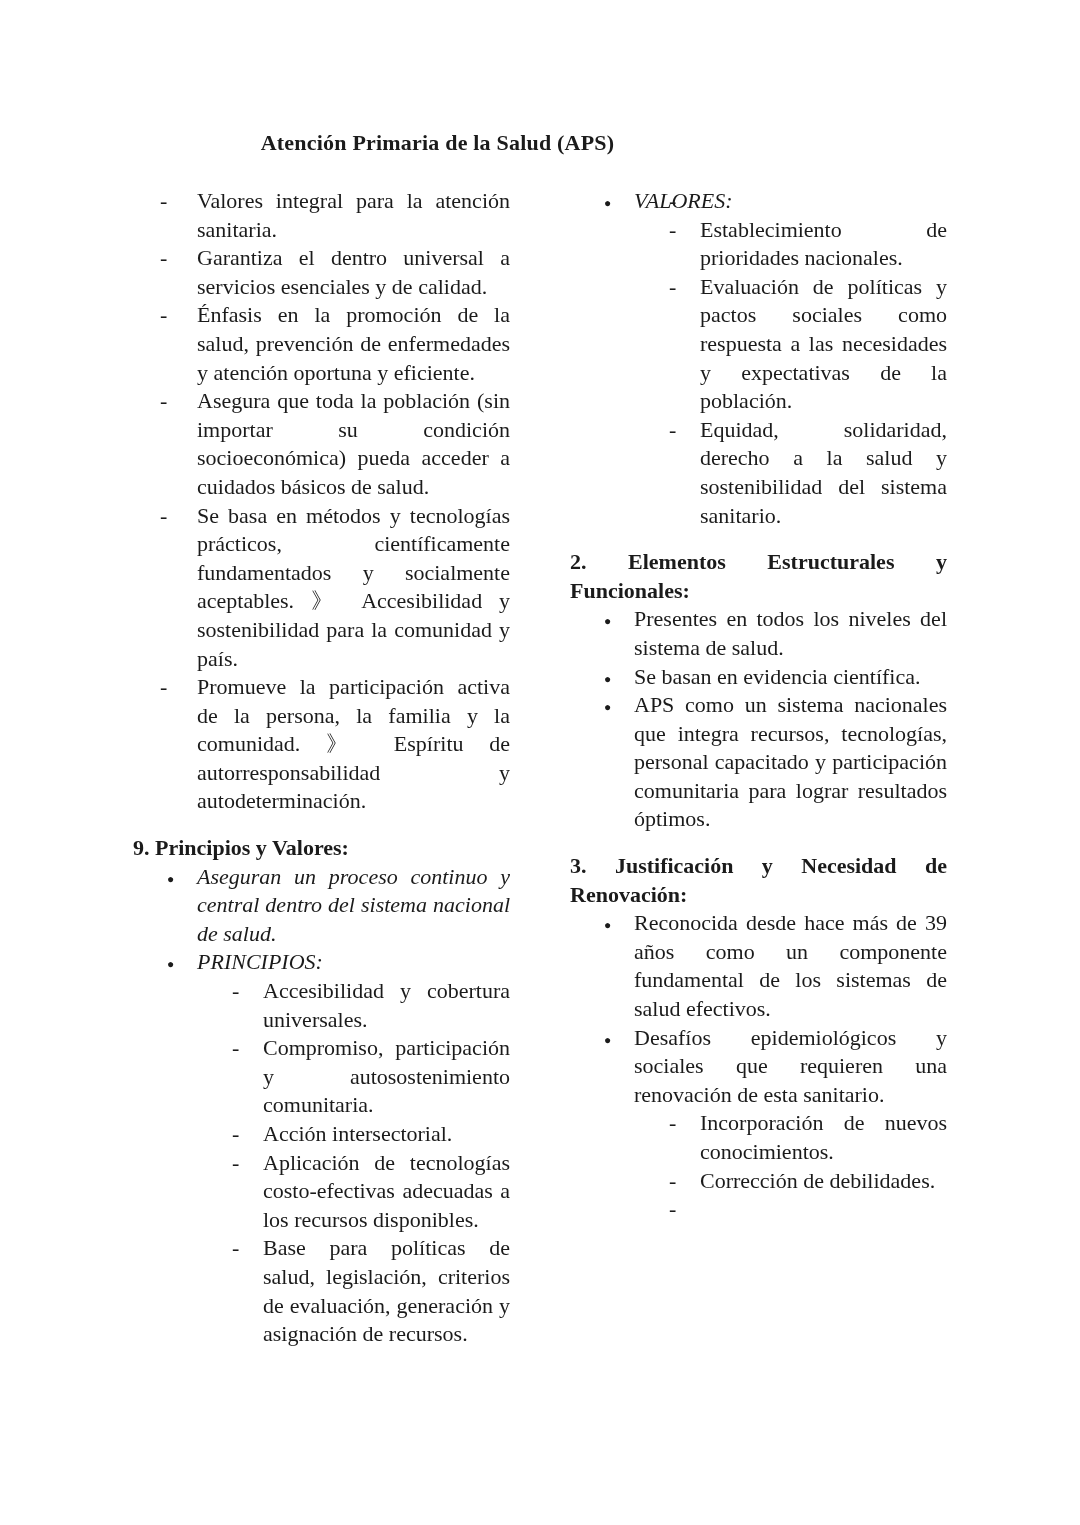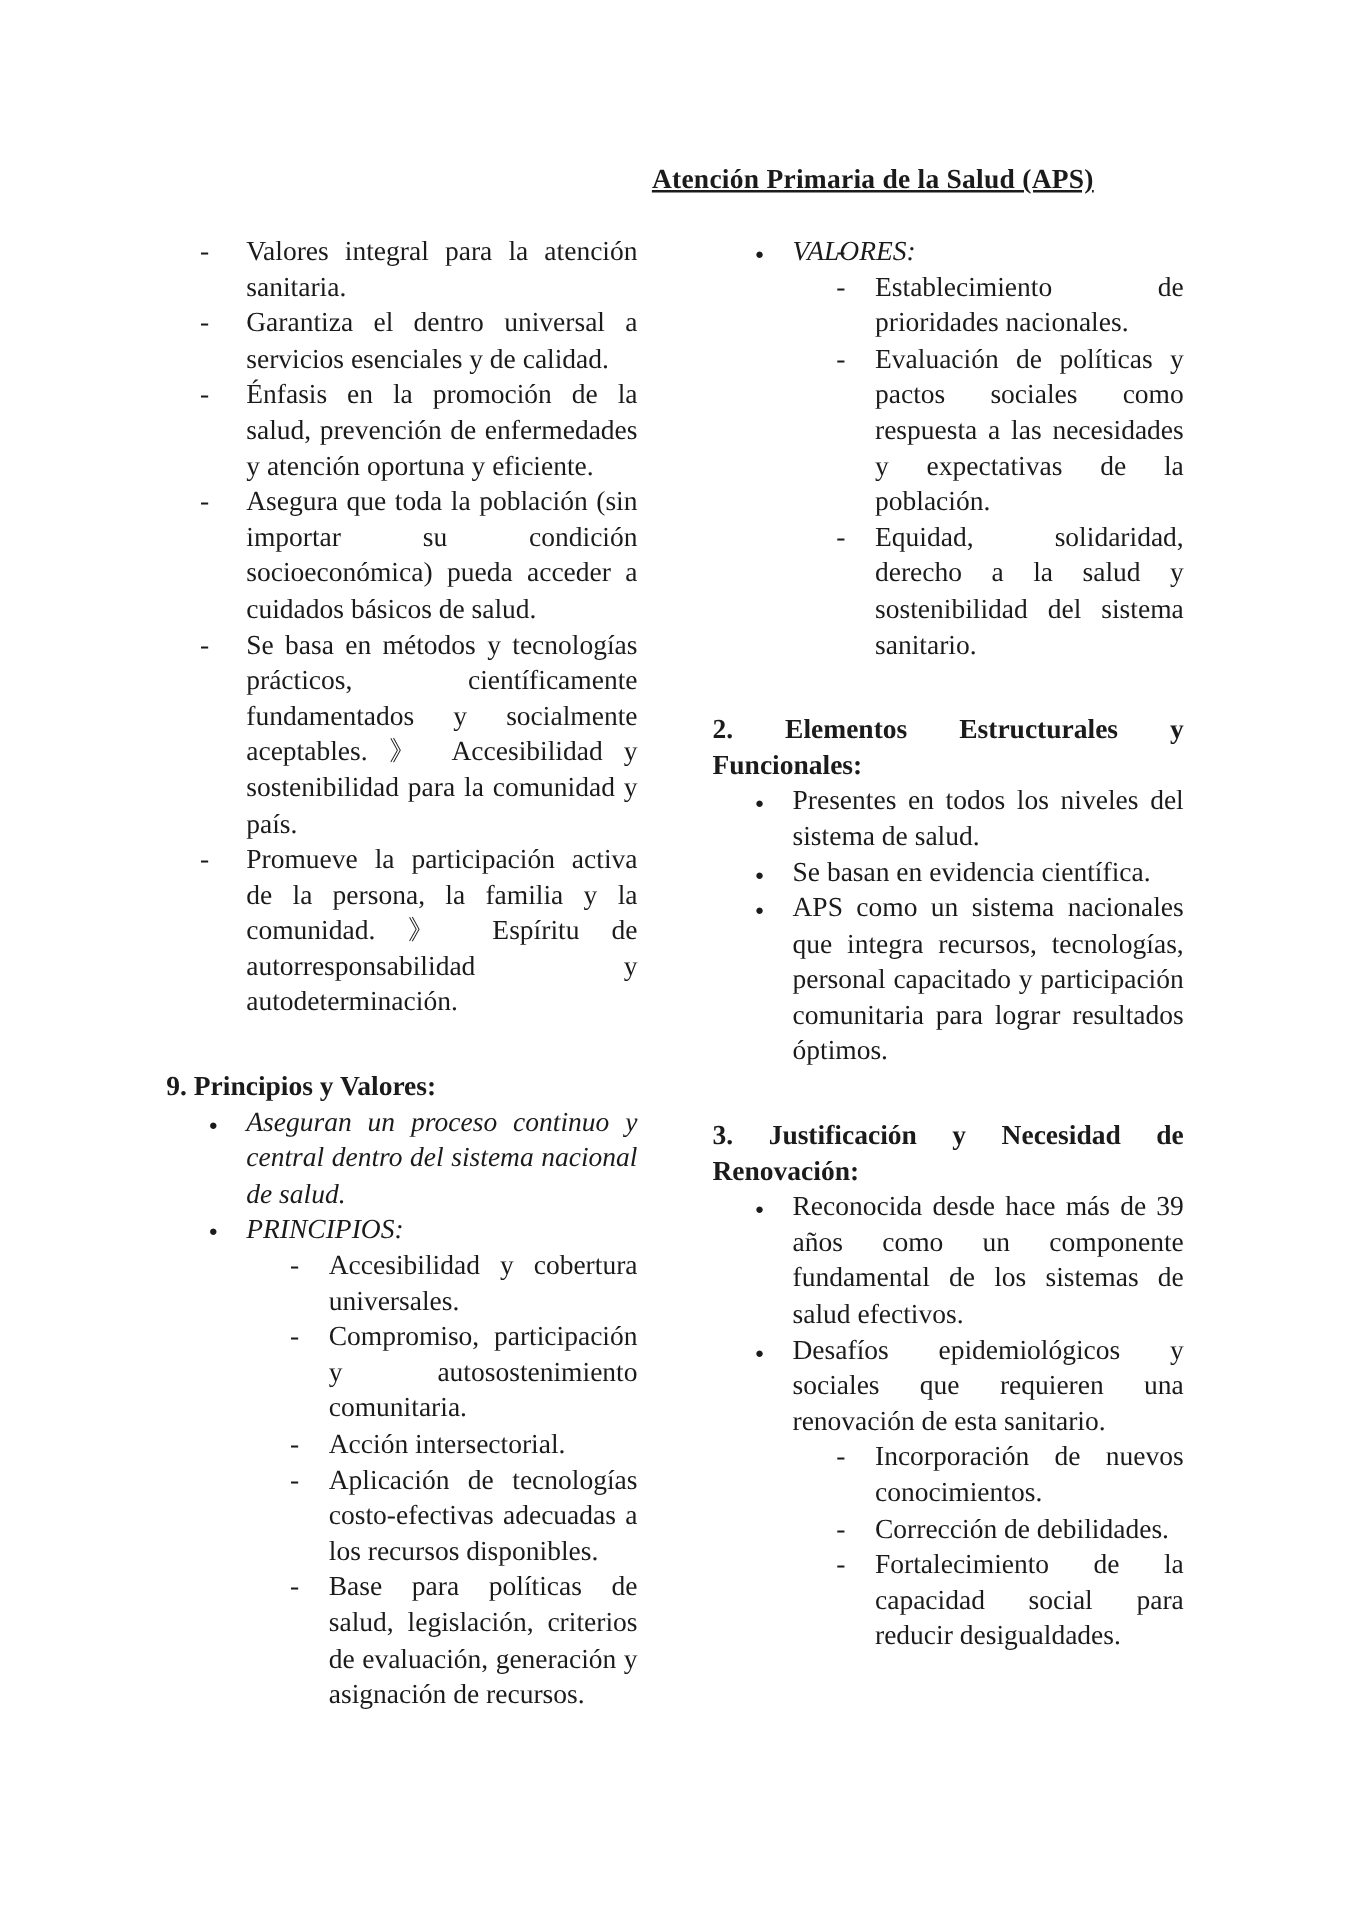--- a/index.html
+++ b/index.html
@@ -16,23 +16,22 @@
     font-size: 22px;
     line-height: 28.6px;
     color: #1b1b1b;
     overflow: hidden;
   }
   .title {
     position: absolute;
     top: 129px;
     left: 0;
     width: 875px;
-    text-align: right;
+    text-align: center;
     font-weight: bold;
-    text-decoration: underline;
     letter-spacing: 0.2px;
   }
   .col {
     position: absolute;
     top: 187px;
   }
   .col-left  { left: 133px; width: 377px; }
   .col-right { left: 570px; width: 377px; }
 
   .li {
@@ -52,21 +51,21 @@
   .lb > .m { left: 34px; font-size: 12px; top: 2px; }
   
   .l2 { padding-left: 130px; }
   .l2 > .m { left: 99px; }
 
   .it { font-style: italic; }
 
   .heading {
     font-weight: bold;
     text-align: justify;
-    margin-top: 39px;
+    margin-top: 18px;
   }
 </style>
 </head>
 <body>
 
 <div class="page">
 
   <div class="title">Atención Primaria de la Salud (APS)</div>
 
   <div class="col col-left">
@@ -183,18 +182,17 @@
     <div class="li l2">
       <span class="m">-</span>
       <span>Incorporación de nuevos conocimientos.</span>
     </div>
     <div class="li l2">
       <span class="m">-</span>
       <span>Corrección de debilidades.</span>
     </div>
     <div class="li l2">
       <span class="m">-</span>
-      <span>Fortalecimiento de la capacidad social para reducir desigualdades.</span>
     </div>
 
   </div>
 
 </div>
 
 </body></html>

